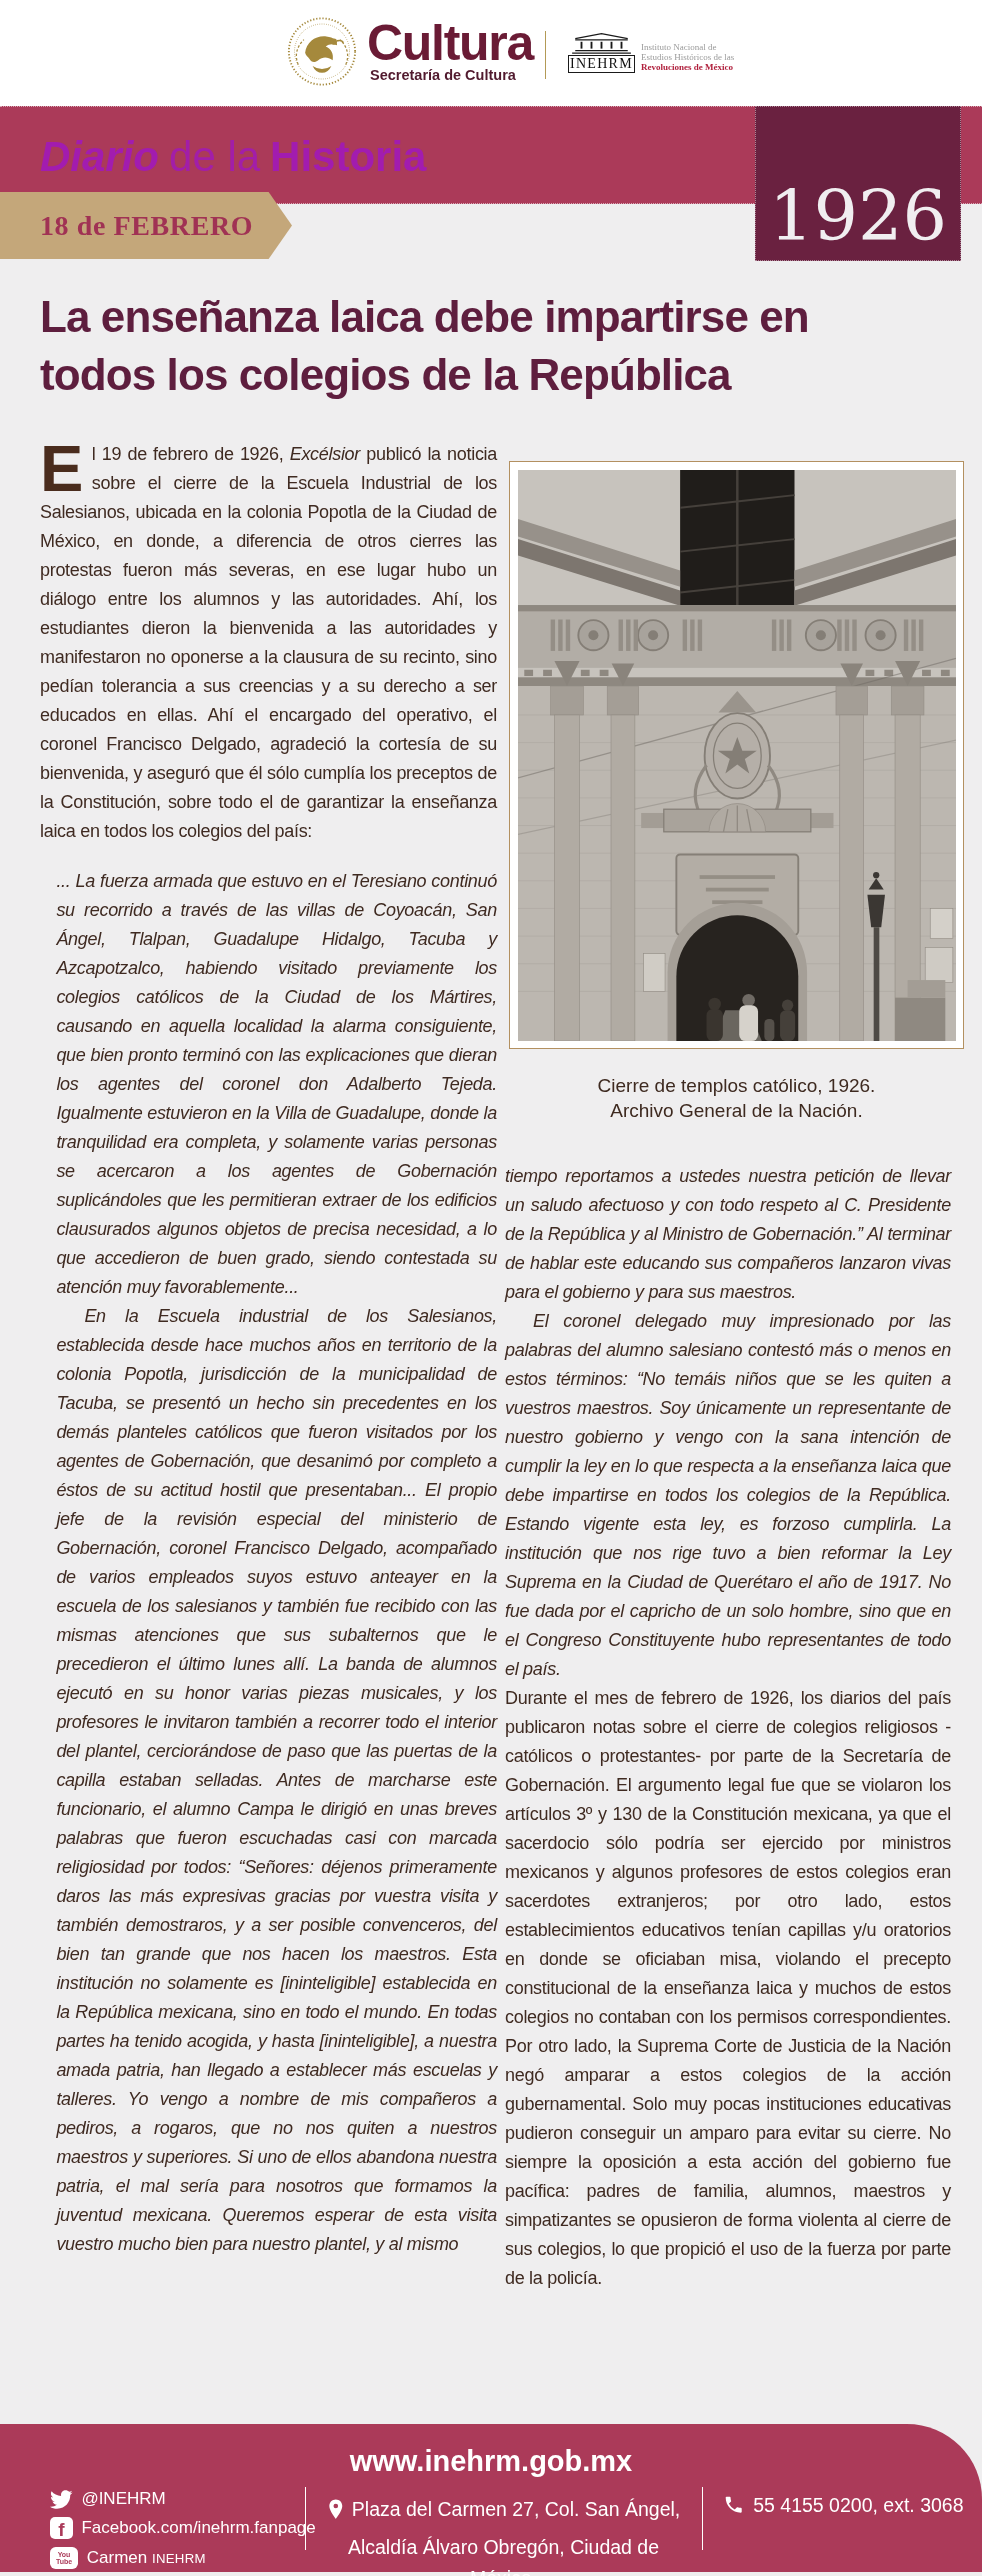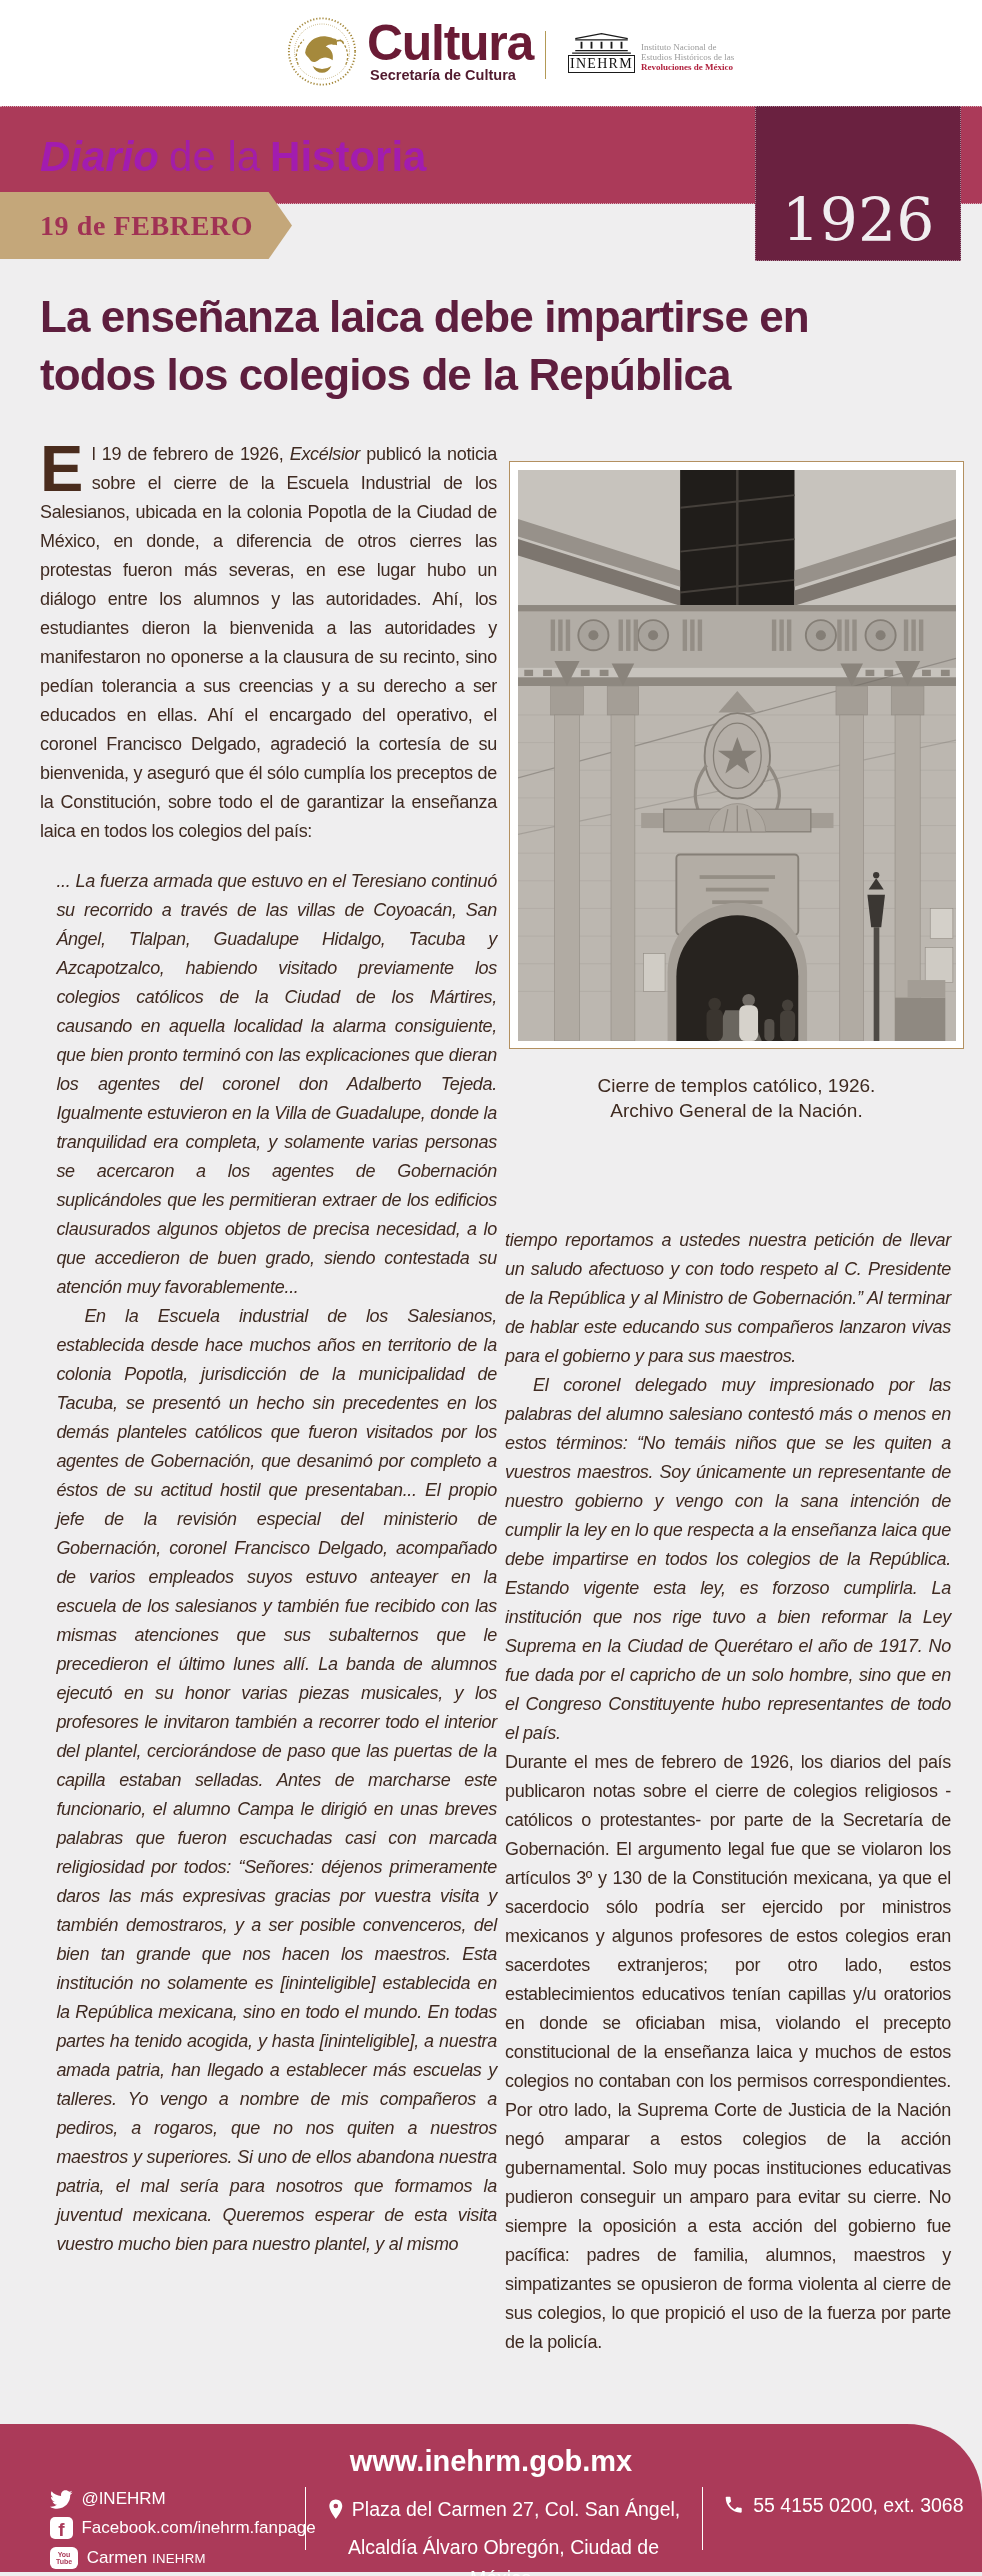--- a/index.html
+++ b/index.html
@@ -23,38 +23,38 @@
   .band{position:absolute;left:0;top:106px;width:982px;height:98px;background:#ab3a59;
         border-top:1.9px dotted rgba(255,255,255,.55);border-bottom:1.9px dotted rgba(255,255,255,.55);
         box-sizing:border-box;}
   .band-title{position:absolute;left:40px;top:136px;font-size:42px;line-height:1;color:#a21caf;z-index:3;}
   .diario{font-weight:bold;font-style:italic;margin-right:10px;}
   .dela{font-weight:normal;opacity:.92;margin-right:10px;}
   .historia{font-weight:bold;}
   .year-box{position:absolute;left:755px;top:106px;width:206px;height:155px;background:#6a2140;
             border:1.9px dotted rgba(255,255,255,.45);box-sizing:border-box;z-index:4;
             display:flex;align-items:flex-end;justify-content:center;padding-bottom:15px;}
-  .year-box span{font-family:"DejaVu Serif","Liberation Serif",serif;font-size:60px;line-height:.82;color:#f0eef0;}
+  .year-box span{font-family:"DejaVu Serif","Liberation Serif",serif;font-size:70px;line-height:.82;color:#f0eef0;}
   .date-tag{position:absolute;left:0;top:192px;width:292px;height:67px;background:#c4a77a;z-index:5;
             clip-path:polygon(0 0,92% 0,100% 50%,92% 100%,0 100%);
             display:flex;align-items:center;padding-left:40px;box-sizing:border-box;
             font-family:"Liberation Serif",serif;font-weight:bold;font-size:28px;color:#a03254;letter-spacing:0.6px;}
   
   .title{position:absolute;left:40px;top:288px;margin:0;color:#5e1e3e;font-weight:bold;
          font-size:44px;line-height:58px;letter-spacing:-0.9px;}
   .title-line{white-space:nowrap;}
   
   .photo{position:absolute;left:509px;top:461px;width:455px;height:588px;margin:0;background:#fff;
          border:1.9px solid #b39060;box-sizing:border-box;padding:7.5px;}
   .photo svg{display:block;width:100%;height:100%;}
   .caption{position:absolute;left:509px;top:1073px;width:455px;text-align:center;
            font-size:19px;line-height:25px;color:#3e2a20;}
   
   .col-left{position:absolute;left:40px;top:440px;width:457px;}
-  .col-right{position:absolute;left:505px;top:1226px;width:446px;}
+  .col-right{position:absolute;left:505px;top:1162px;width:446px;}
   .page p{margin:0;text-align:justify;font-size:18px;line-height:29px;
           letter-spacing:-0.3px;color:#3f2a21;}
   .dropcap{float:left;font-size:65px;line-height:52px;padding:2.5px 8.8px 0 0;color:#4a2c1d;font-weight:bold;}
   .bq{margin-left:16.4px;margin-top:21.4px;}
   .quote{font-style:italic;}
   .q-indent{text-indent:28px;}
   .cont{margin-left:19px;}
   .closing{margin-top:26.4px;}
   
   .footer{position:absolute;left:0;top:2424px;width:982px;height:148px;background:#ab3a59;
@@ -114,21 +114,21 @@
   </header>
 
   <div class="band"></div>
   <div class="band-title">
     <span class="diario">Diario</span><span class="dela">de la</span><span class="historia">Historia</span>
   </div>
   <div class="year-box">
       <span>1926</span>
     </div>
   <div class="date-tag">
-      <span>19 de FEBRERO</span>
+      <span>18 de FEBRERO</span>
     </div>
 
   <h1 class="title">
     <div class="title-line">La enseñanza laica debe impartirse en</div>
     <div class="title-line">todos los colegios de la República</div>
   </h1>
 
   <figure class="photo">
     <svg viewBox="0 0 697 909" preserveAspectRatio="none">
       <rect x="0" y="0" width="697" height="909" fill="#c7c3bd"></rect>

